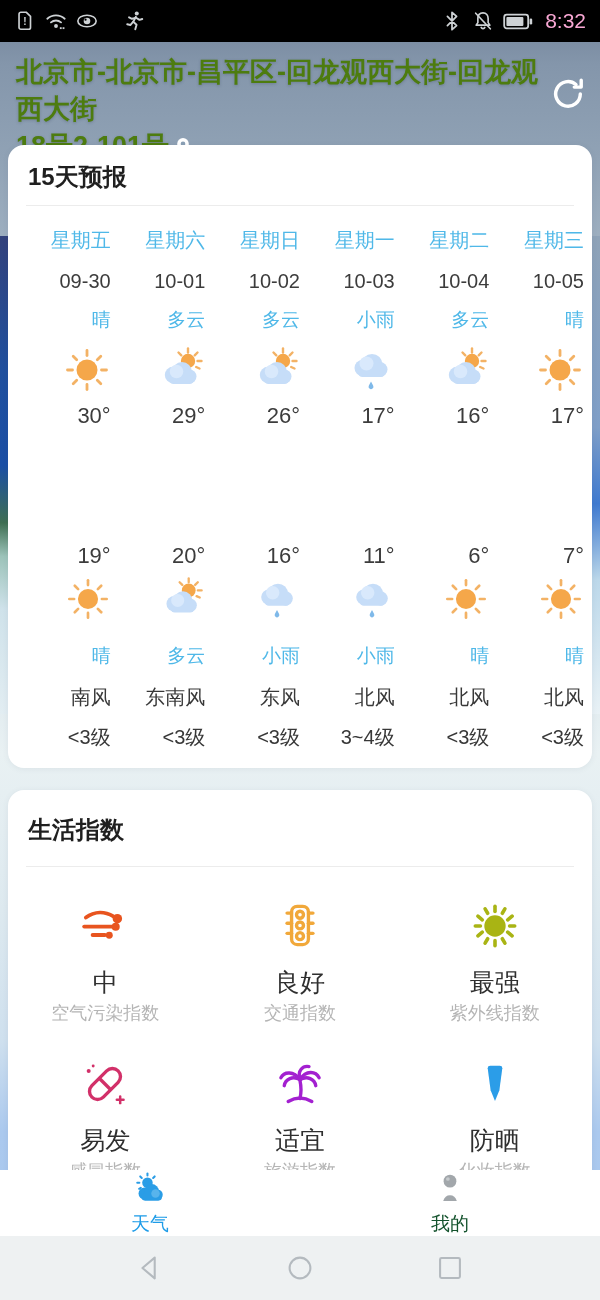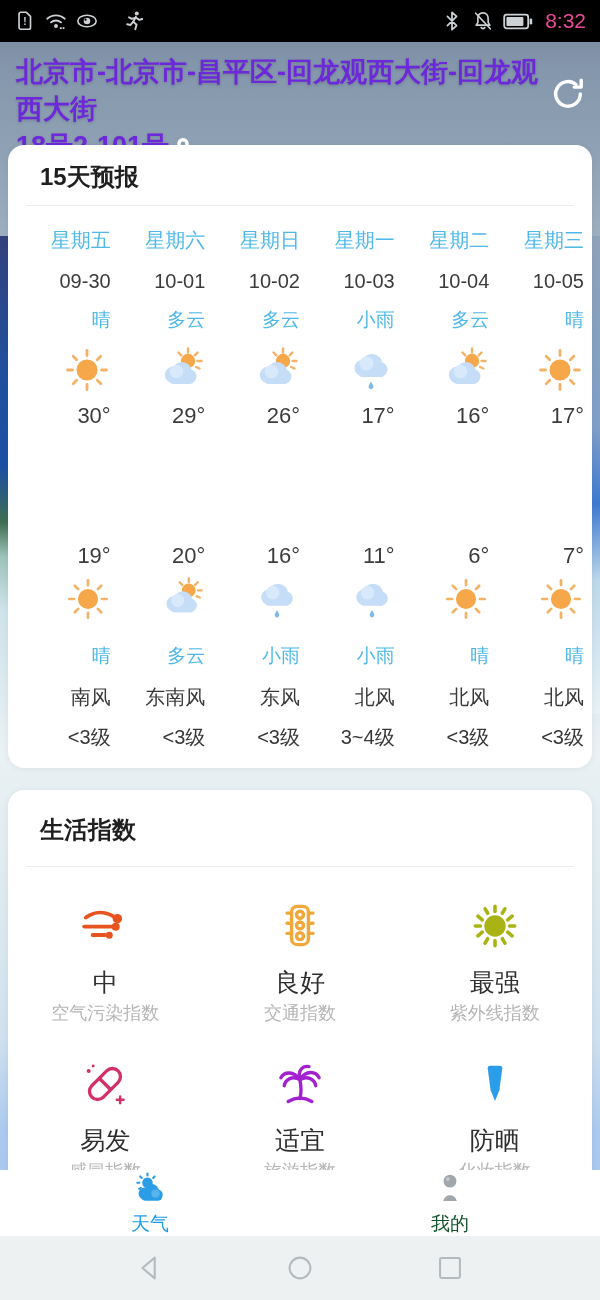--- a/index.html
+++ b/index.html
@@ -14,31 +14,31 @@
       background:linear-gradient(180deg,#33427c 0%,#20509e 28%,#1b4fa5 48%,#3f6f52 60%,#9cc3b9 67%,#cfe2ea 78%,#e2edf2 100%);}
   .bg-right-band{position:absolute;right:0;top:236px;width:9px;height:478px;z-index:1;
       background:linear-gradient(180deg,#8fa3b8 0%,#7f9fc8 40%,#3f7ad0 56%,#bcd8ea 72%,#e8f1f5 100%);}
 
   
   .status-bar{position:relative;z-index:5;height:42px;background:#000;display:flex;align-items:center;justify-content:space-between;padding:0 14px;box-sizing:border-box;}
   .sb-group{display:flex;align-items:center;gap:9px;}
   .sb-icon{width:22px;height:22px;display:inline-flex;}
   .sb-icon.runner{margin-left:16px;}
   .sb-icon.battery{width:30px;height:19px;}
-  .sb-time{color:#ec4899;font-size:21px;margin-left:3px;}
-
-  
-  .header{position:relative;z-index:1;padding:12px 56px 0 16px;color:#6d28d9;
+  .sb-time{color:#f9a8d4;font-size:21px;margin-left:3px;}
+
+  
+  .header{position:relative;z-index:1;padding:12px 56px 0 16px;color:#4d7c0f;
       font-size:27px;font-weight:bold;line-height:37px;text-shadow:0 1px 3px rgba(30,45,70,.25);}
   .pin{display:inline-block;width:20px;height:22px;vertical-align:-2px;margin-left:4px;}
   .refresh-btn{position:absolute;right:14px;top:34px;width:36px;height:36px;padding:0;background:none;border:none;cursor:pointer;}
 
   
   .card{position:relative;z-index:2;margin:0 8px;background:#fff;border-radius:16px;box-shadow:0 1px 6px rgba(60,80,100,.08);}
-  .card-title{margin:0 0 12px;padding:0 32px;font-size:24px;line-height:32px;font-weight:bold;color:#1f1f1f;}
+  .card-title{margin:0 0 12px;padding:0 20px;font-size:24px;line-height:32px;font-weight:bold;color:#1f1f1f;}
   .divider{height:1px;background:#ececec;margin:0 18px;}
   .card-forecast{margin-top:-20px;padding:16px 0 18px;}
   .card-life{margin-top:22px;padding:20px 0 14px;}
   .card-life .card-title{line-height:40px;margin-bottom:16px;}
 
   
   .forecast-grid{display:grid;grid-template-columns:repeat(6,1fr);padding:0 8px;text-align:center;}
   .day-col{display:flex;flex-direction:column;align-items:flex-end;cursor:pointer;}
   .weekday{margin-top:22px;font-size:20px;line-height:24px;color:#4fb8e8;}
   .date{margin-top:16px;font-size:20px;line-height:26px;color:#3c3c3c;}

